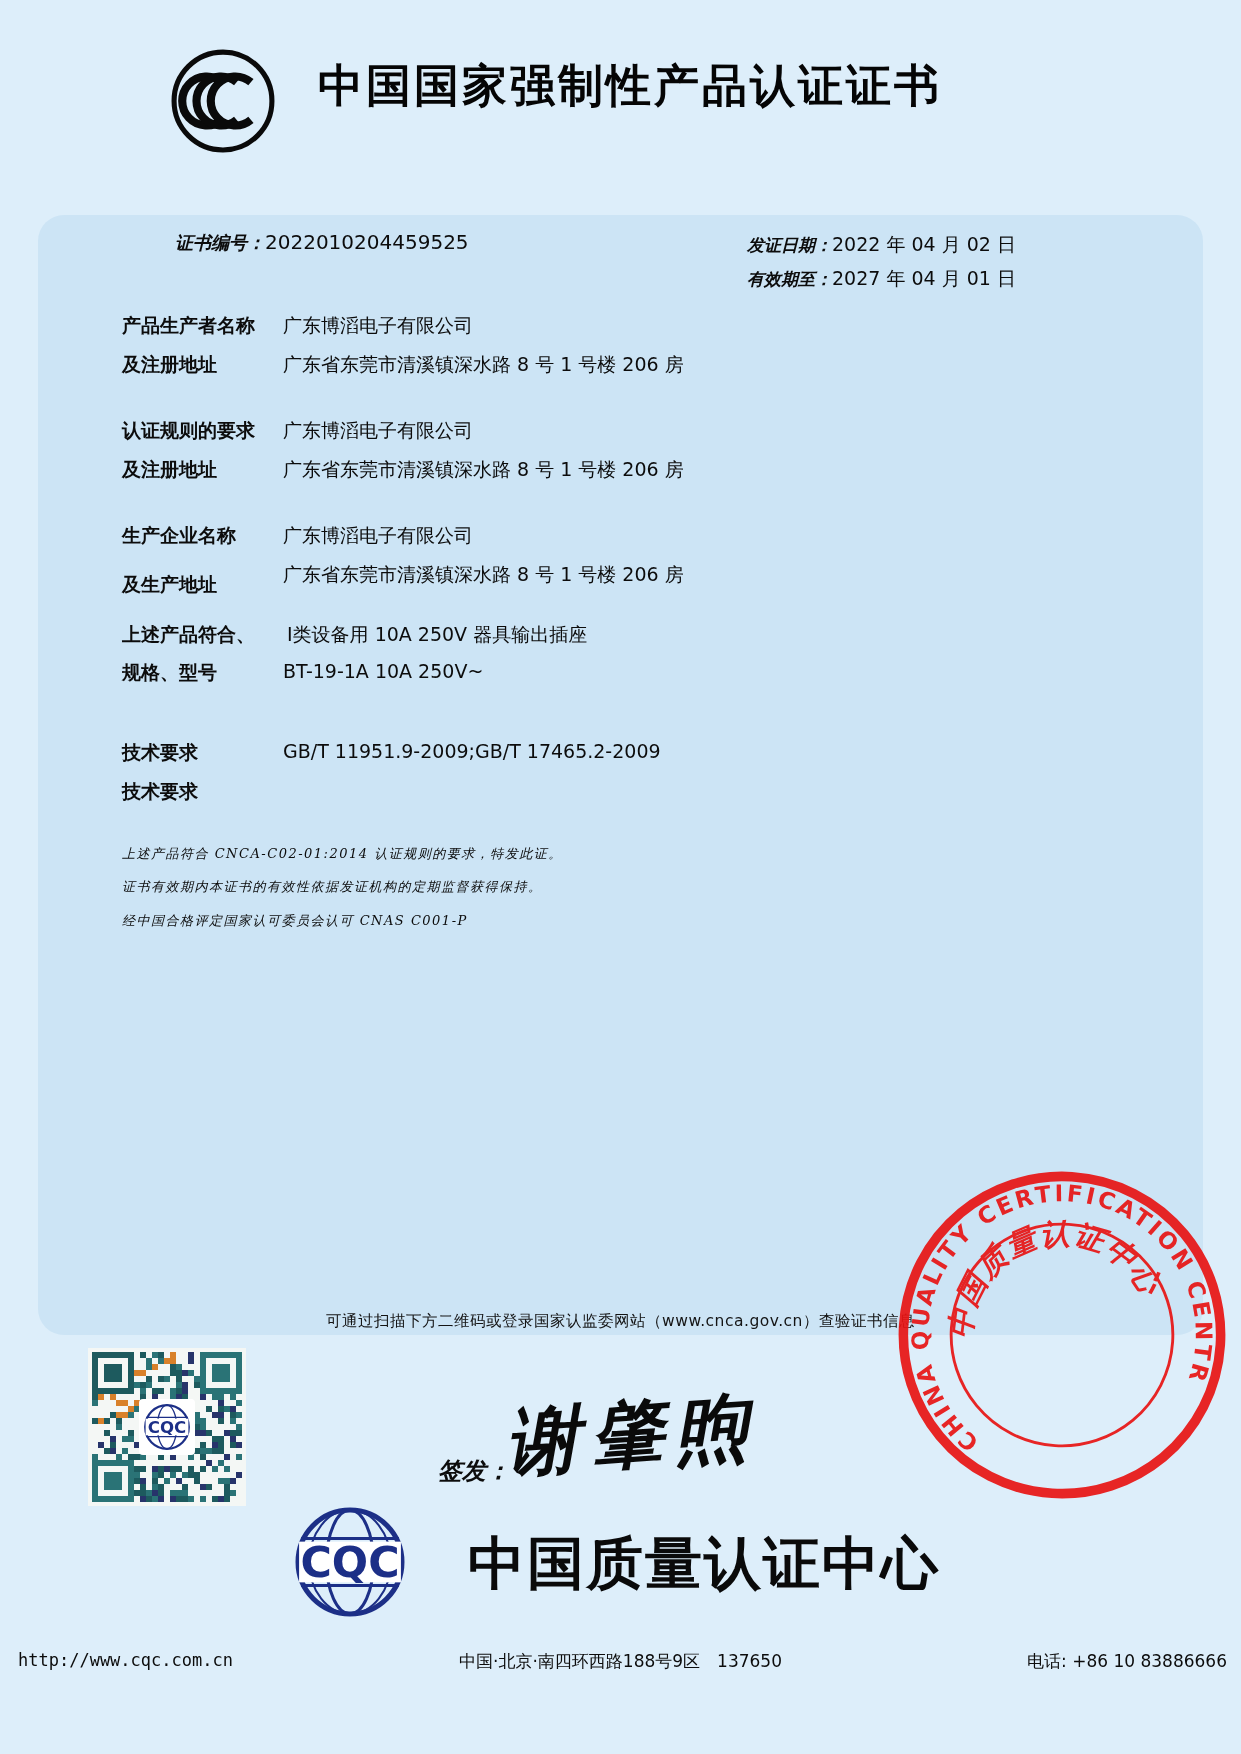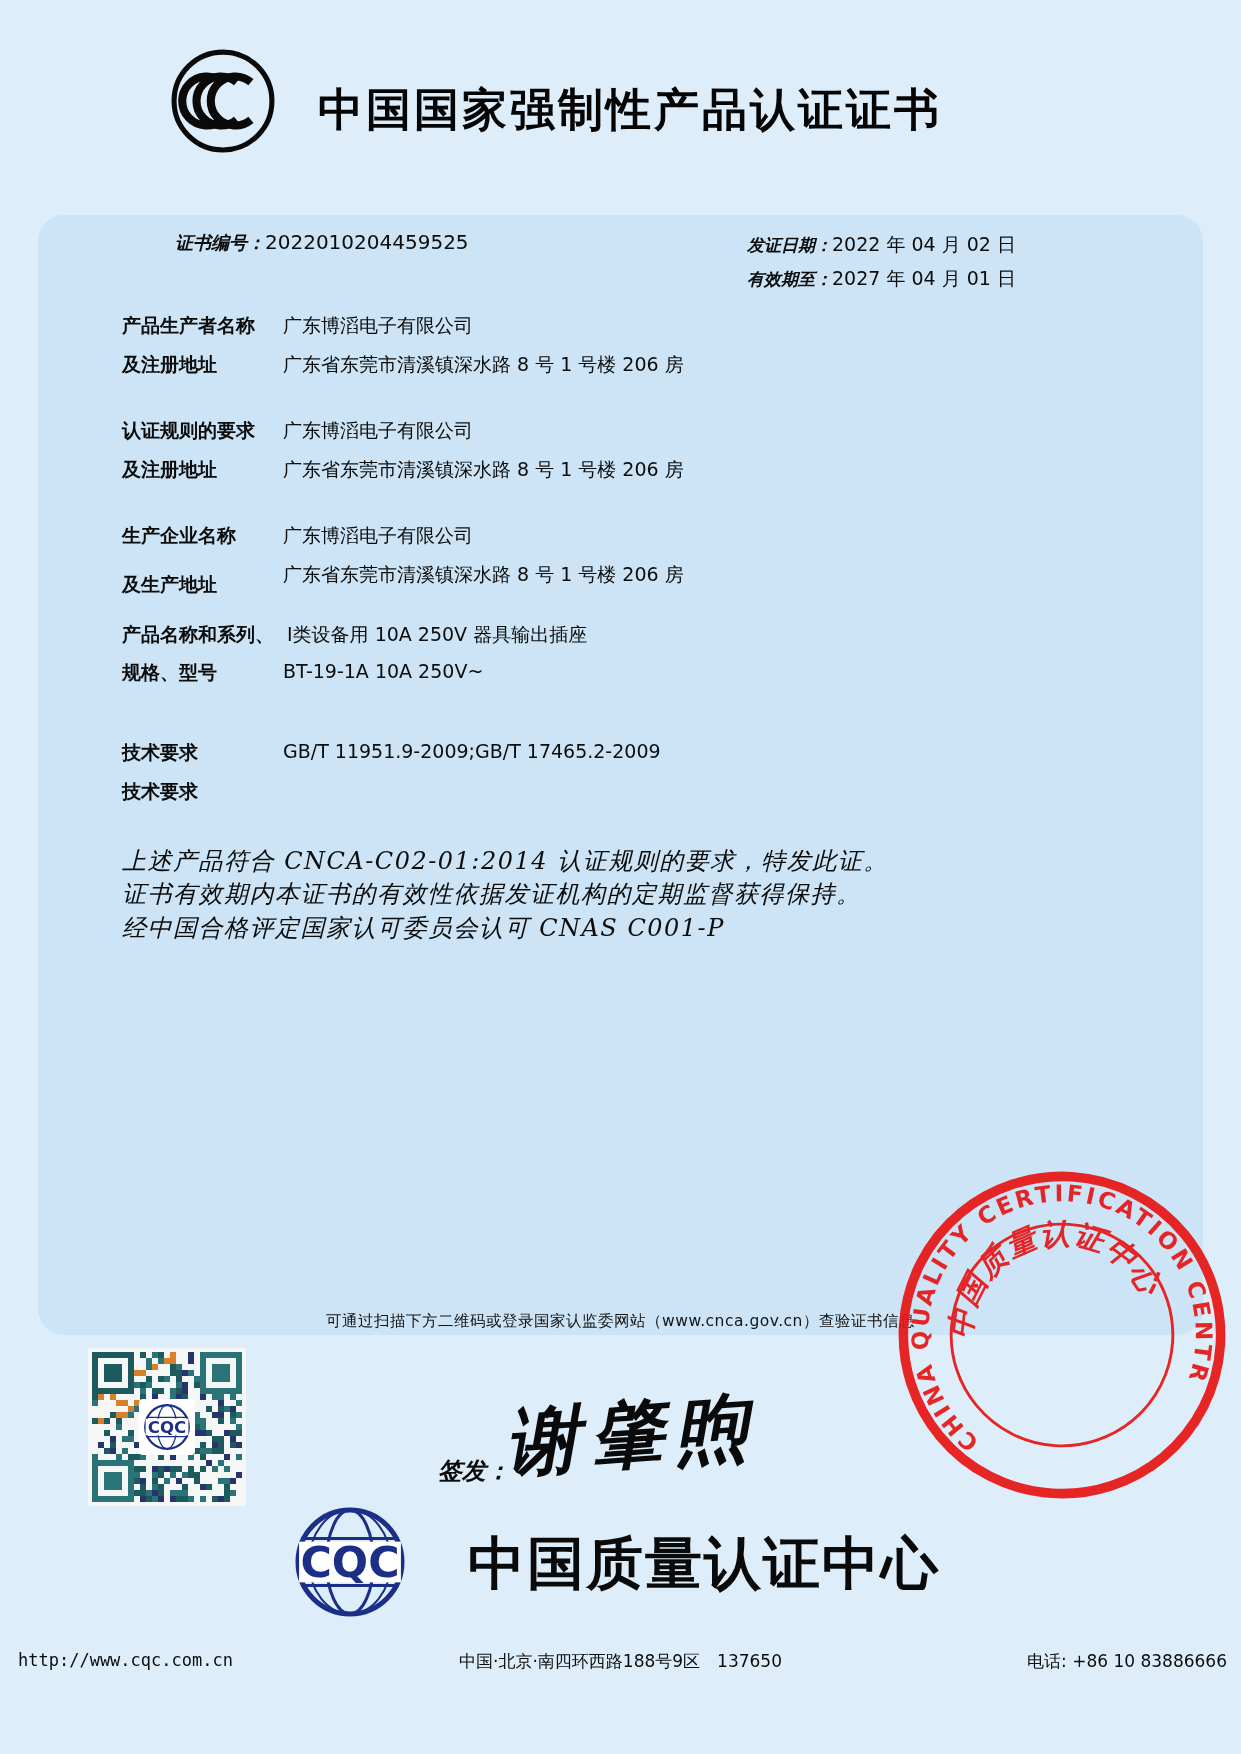--- a/index.html
+++ b/index.html
@@ -22,21 +22,21 @@
     left:38px;top:215px;width:1165px;height:1120px;
     background:#cce4f5;border-radius:26px;
   }
   .kai{font-family:"DejaVu Serif","Liberation Serif",serif;font-style:italic;}
   .cert-row{left:175px;top:230px;font-size:20px;white-space:nowrap;}
   .cert-label{font-weight:bold;font-size:18px;}
   .date-row{font-size:19px;white-space:nowrap;}
   .date-label{font-weight:bold;font-size:17px;}
   .fld-label{font-size:19px;font-weight:bold;white-space:nowrap;}
   .fld-value{font-size:19px;white-space:nowrap;}
-  .stmt{font-size:24px;letter-spacing:1.5px;white-space:nowrap;}
+  .stmt{font-size:13px;letter-spacing:1.5px;white-space:nowrap;}
   .note{
     left:38px;top:1311px;width:1165px;text-align:center;
     font-size:15.5px;color:#141414;letter-spacing:0.5px;
   }
   
   .qr{
     left:88px;top:1348px;width:158px;height:158px;background:#f4f7f5;
     padding:0;box-sizing:border-box;
   }
   .qr-grid{position:absolute;left:4px;top:4px;width:150px;height:150px;}
@@ -68,21 +68,21 @@
 <body>
 
 <div class="abs" style="left:170px;top:48px;width:106px;height:106px;">
   <svg width="106" height="106" viewBox="0 0 104 104">
     <circle cx="52" cy="52" r="48" fill="none" stroke="#0a0a0a" stroke-width="5"></circle>
     <path d="M 51.4 33.6 A 24 24 0 1 0 51.4 70.4" fill="none" stroke="#0a0a0a" stroke-width="8"></path>
     <path d="M 65.4 33.6 A 24 24 0 1 0 65.4 70.4" fill="none" stroke="#0a0a0a" stroke-width="8"></path>
     <path d="M 79.4 33.6 A 24 24 0 1 0 79.4 70.4" fill="none" stroke="#0a0a0a" stroke-width="8"></path>
   </svg>
 </div>
-<div class="abs page-title" style="left:318px;top:80px;text-align:center;">中国国家强制性产品认证证书</div>
+<div class="abs page-title" style="left:318px;top:56px;text-align:center;">中国国家强制性产品认证证书</div>
 
 <div class="abs panel"></div>
 
 <div class="abs cert-row">
   <span class="kai cert-label">证书编号：</span><span>2022010204459525</span>
 </div>
 
 <div class="abs date-row" style="left:747px;top:232px;">
   <span class="kai date-label">发证日期：</span><span>2022 年 04 月 02 日</span>
 </div>
@@ -98,21 +98,21 @@
 <div class="abs fld-label" style="left:122px;top:418px;">认证规则的要求</div>
 <div class="abs fld-value" style="left:283px;top:418px;">广东博滔电子有限公司</div>
 <div class="abs fld-label" style="left:122px;top:457px;">及注册地址</div>
 <div class="abs fld-value" style="left:283px;top:457px;">广东省东莞市清溪镇深水路 8 号 1 号楼 206 房</div>
 
 <div class="abs fld-label" style="left:122px;top:523px;">生产企业名称</div>
 <div class="abs fld-value" style="left:283px;top:523px;">广东博滔电子有限公司</div>
 <div class="abs fld-label" style="left:122px;top:572px;">及生产地址</div>
 <div class="abs fld-value" style="left:283px;top:562px;">广东省东莞市清溪镇深水路 8 号 1 号楼 206 房</div>
 
-<div class="abs fld-label" style="left:122px;top:622px;">产品名称和系列、</div>
+<div class="abs fld-label" style="left:122px;top:622px;">上述产品符合、</div>
 <div class="abs fld-value" style="left:287px;top:622px;">Ⅰ类设备用 10A 250V 器具输出插座</div>
 <div class="abs fld-label" style="left:122px;top:660px;">规格、型号</div>
 <div class="abs fld-value" style="left:283px;top:660px;">BT-19-1A 10A 250V~</div>
 
 <div class="abs fld-label" style="left:122px;top:740px;">技术要求</div>
 <div class="abs fld-value" style="left:283px;top:740px;">GB/T 11951.9-2009;GB/T 17465.2-2009</div>
 <div class="abs fld-label" style="left:122px;top:779px;">技术要求</div>
 
 <div class="abs stmt kai" style="left:122px;top:845px;">上述产品符合 CNCA-C02-01:2014 认证规则的要求，特发此证。</div>
 <div class="abs stmt kai" style="left:122px;top:878px;">证书有效期内本证书的有效性依据发证机构的定期监督获得保持。</div>

